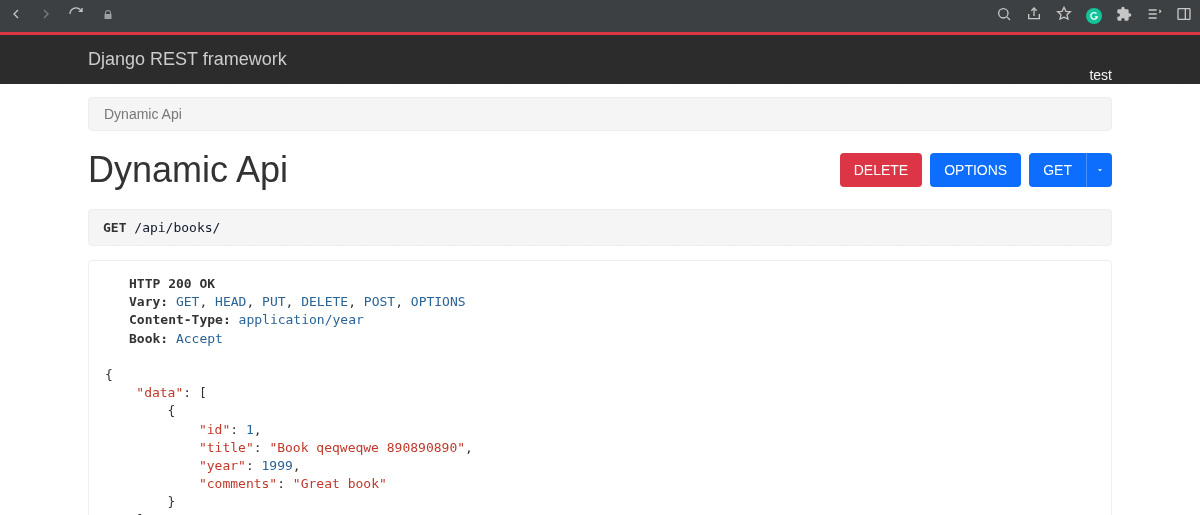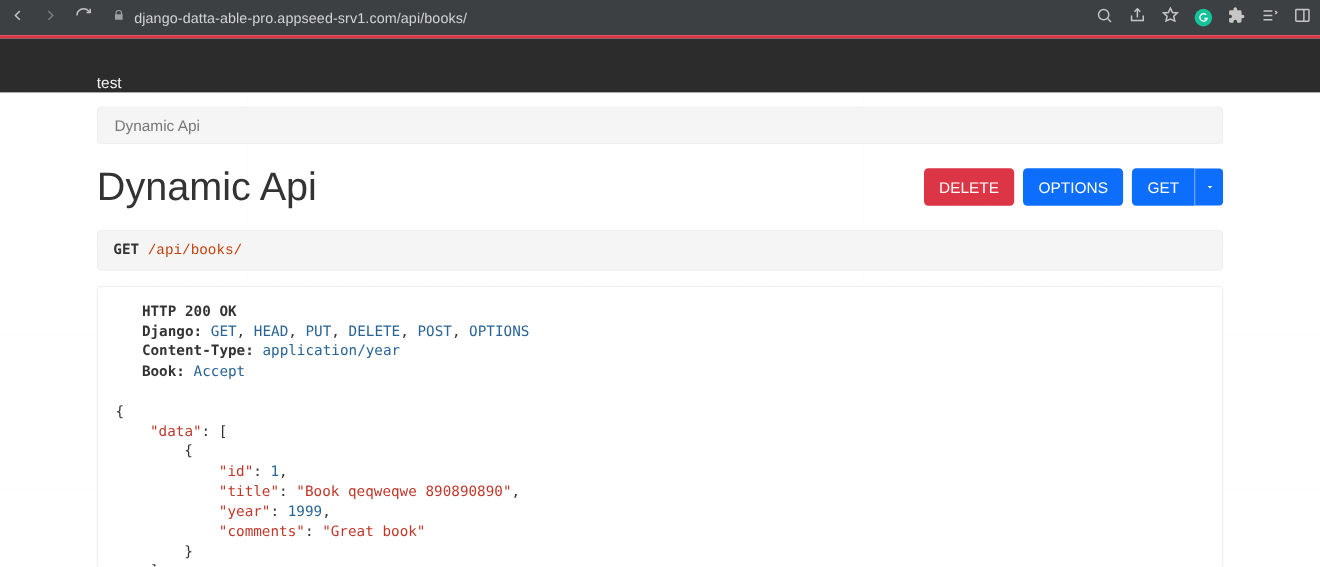--- a/index.html
+++ b/index.html
@@ -37,21 +37,21 @@
 .btn { height: 34px; padding: 0 14px; border-radius: 4px; color: #fff; font-size: 14px; display: inline-flex; align-items: center; cursor: pointer; border: none; }
 .btn-danger { background: #dc3545; }
 .btn-primary { background: #0d6efd; }
 .btn-group { display: flex; }
 .btn-group .btn:first-child { border-top-right-radius: 0; border-bottom-right-radius: 0; }
 .btn-caret { width: 26px; padding: 0; justify-content: center; border-left: 1px solid rgba(255,255,255,.25); border-top-left-radius: 0; border-bottom-left-radius: 0; }
 .btn-caret svg { width: 10px; height: 10px; }
 
 .request-info { background: #f5f5f5; border: 1px solid #eee; border-radius: 4px; padding: 10px 14px; font-family: Menlo, Consolas, monospace; font-size: 13px; color: #333; margin-bottom: 14px; }
 .request-info .method { font-weight: 600; }
-.request-info .path { color: #c2410c; font-family: Liberation Mono, monospace; }
+.request-info .path { color: #0f172a; }
 
 .response-box { background: #fff; border: 1px solid #eee; border-radius: 4px; padding: 14px 16px 18px; font-family: Menlo, Consolas, monospace; font-size: 13px; color: #333; line-height: 1.4; white-space: pre; }
 .hdr-key { color: #333; font-weight: 600; padding-left: 24px; }
 .hdr-val { color: #2a6496; }
 .str { color: #c0392b; }
 .num { color: #2a6496; }
 </style>
 </head>
 <body>
 
@@ -65,21 +65,20 @@
         </svg></span>
     <span><svg viewBox="0 0 24 24" fill="none" stroke="currentColor" stroke-width="2">
           <path d="M3 12a9 9 0 0 1 15.5-6.3L21 8"></path>
           <path d="M21 3v5h-5"></path>
         </svg></span>
   </div>
   <div class="url-area">
     <span class="lock-icon"><svg viewBox="0 0 24 24" fill="currentColor">
           <path d="M6 10V8a6 6 0 1 1 12 0v2h1v10H5V10h1zm2 0h8V8a4 4 0 1 0-8 0v2z"></path>
         </svg></span>
-    <span class="url-text">django-datta-able-pro.appseed-srv1.com/api/books/</span>
   </div>
   <div class="chrome-actions">
     <span><svg viewBox="0 0 24 24" fill="none" stroke="currentColor" stroke-width="2">
           <circle cx="11" cy="11" r="7"></circle>
           <path d="M21 21l-4.3-4.3"></path>
         </svg></span>
     <span><svg viewBox="0 0 24 24" fill="none" stroke="currentColor" stroke-width="2">
           <path d="M4 12v7h16v-7"></path>
           <path d="M12 3v12"></path>
           <path d="M8 7l4-4 4 4"></path>
@@ -103,20 +102,21 @@
           <rect x="3" y="4" width="18" height="16" rx="1"></rect>
           <path d="M14 4v16"></path>
         </svg></span>
   </div>
 </div>
 
 <div class="red-strip"></div>
 
 <div class="drf-navbar">
   <div class="drf-inner">
+    <a class="drf-brand">Django REST framework</a>
     <span class="drf-user">test</span>
   </div>
 </div>
 
 <div class="page-wrap">
   <div class="container">
     <div class="breadcrumb">
       <span>Dynamic Api</span>
     </div>
 
@@ -132,21 +132,21 @@
                   <path d="M7 10l5 5 5-5z"></path>
                 </svg></span>
           </button>
         </div>
       </div>
     </div>
 
     <div class="request-info"><span class="method">GET</span> <span class="path">/api/books/</span></div>
 
     <div class="response-box" id="response-box"><span class="hdr-key">HTTP 200 OK</span>
-<span class="hdr-key">Django:</span> <span class="hdr-val">GET</span>, <span class="hdr-val">HEAD</span>, <span class="hdr-val">PUT</span>, <span class="hdr-val">DELETE</span>, <span class="hdr-val">POST</span>, <span class="hdr-val">OPTIONS</span>
+<span class="hdr-key">Vary:</span> <span class="hdr-val">GET</span>, <span class="hdr-val">HEAD</span>, <span class="hdr-val">PUT</span>, <span class="hdr-val">DELETE</span>, <span class="hdr-val">POST</span>, <span class="hdr-val">OPTIONS</span>
 <span class="hdr-key">Content-Type:</span> <span class="hdr-val">application/year</span>
 <span class="hdr-key">Book:</span> <span class="hdr-val">Accept</span>
 
 {
     <span class="str">"data"</span>: [
         {
             <span class="str">"id"</span>: <span class="num">1</span>,
             <span class="str">"title"</span>: <span class="str">"Book qeqweqwe 890890890"</span>,
             <span class="str">"year"</span>: <span class="num">1999</span>,
             <span class="str">"comments"</span>: <span class="str">"Great book"</span>

